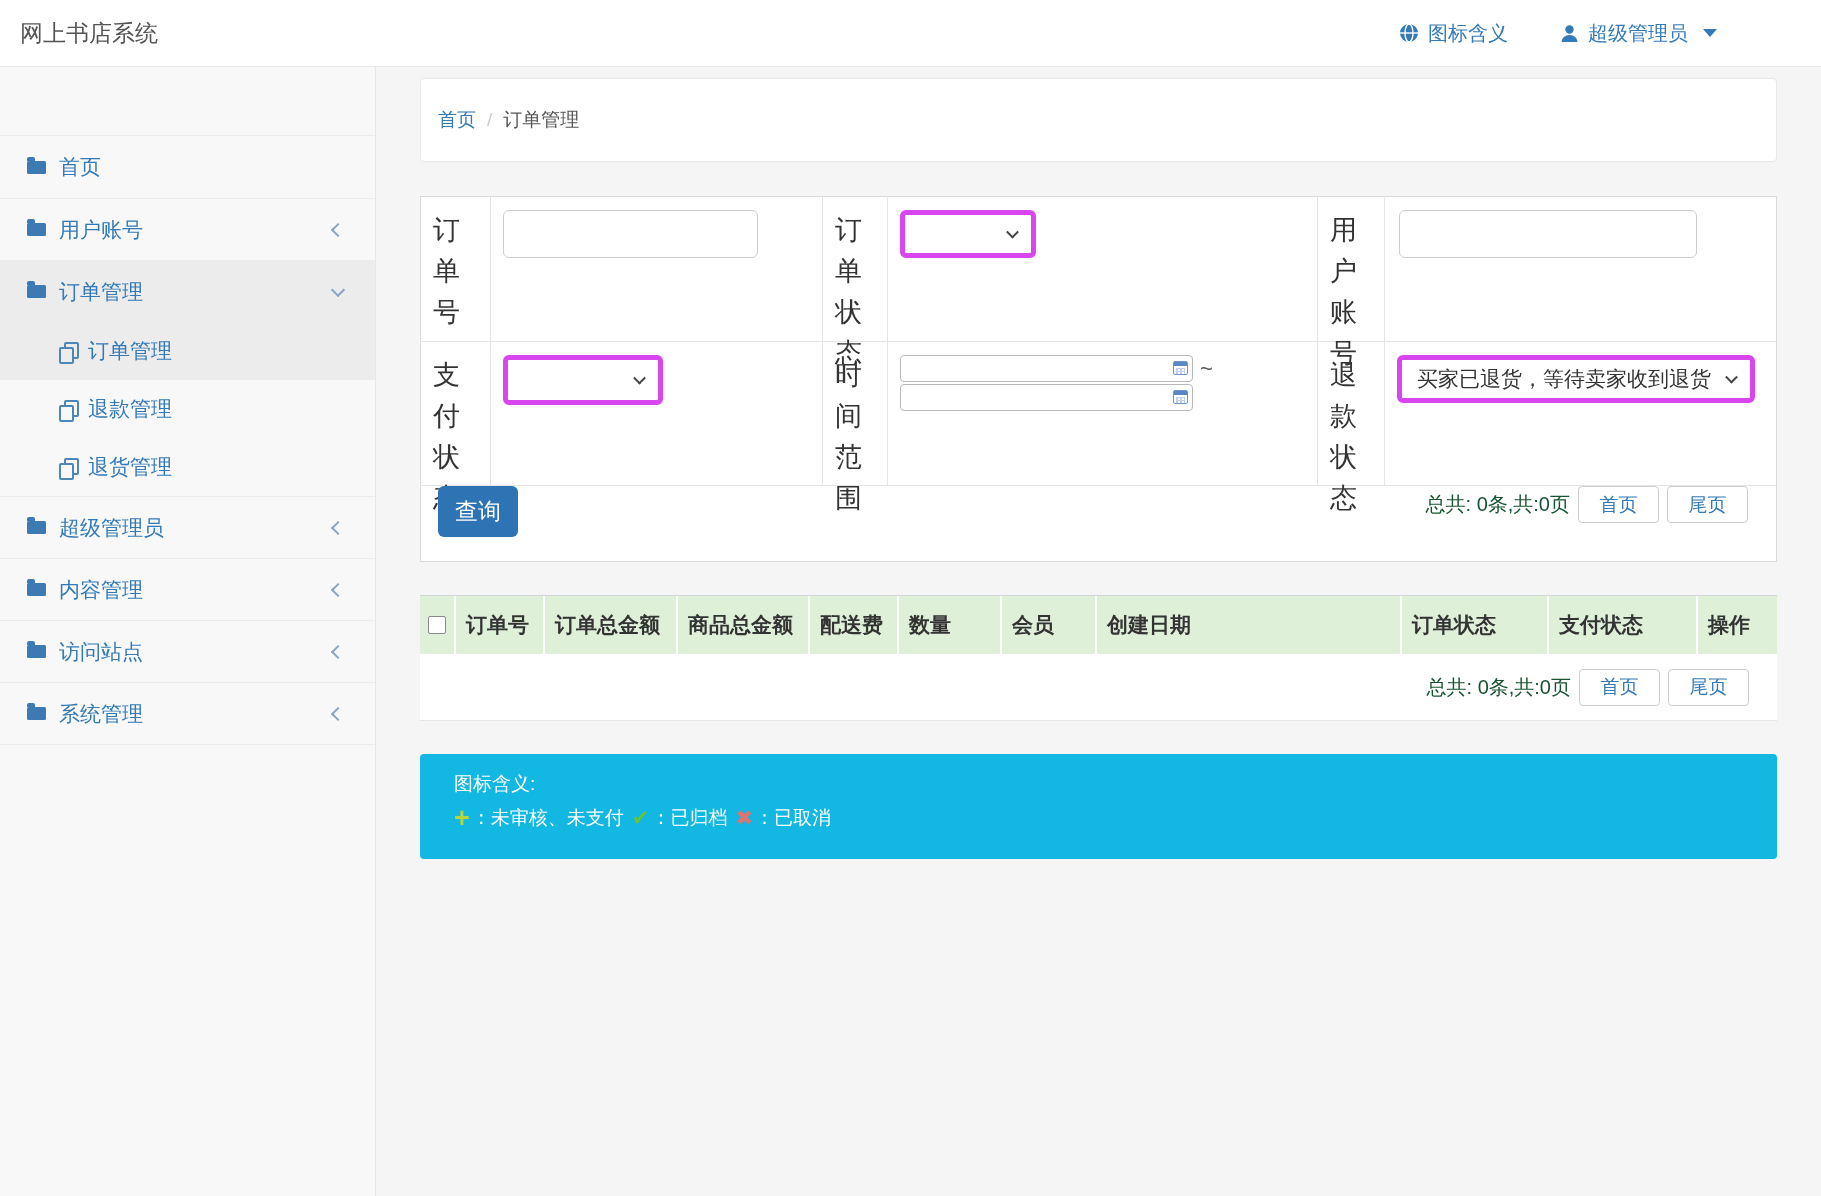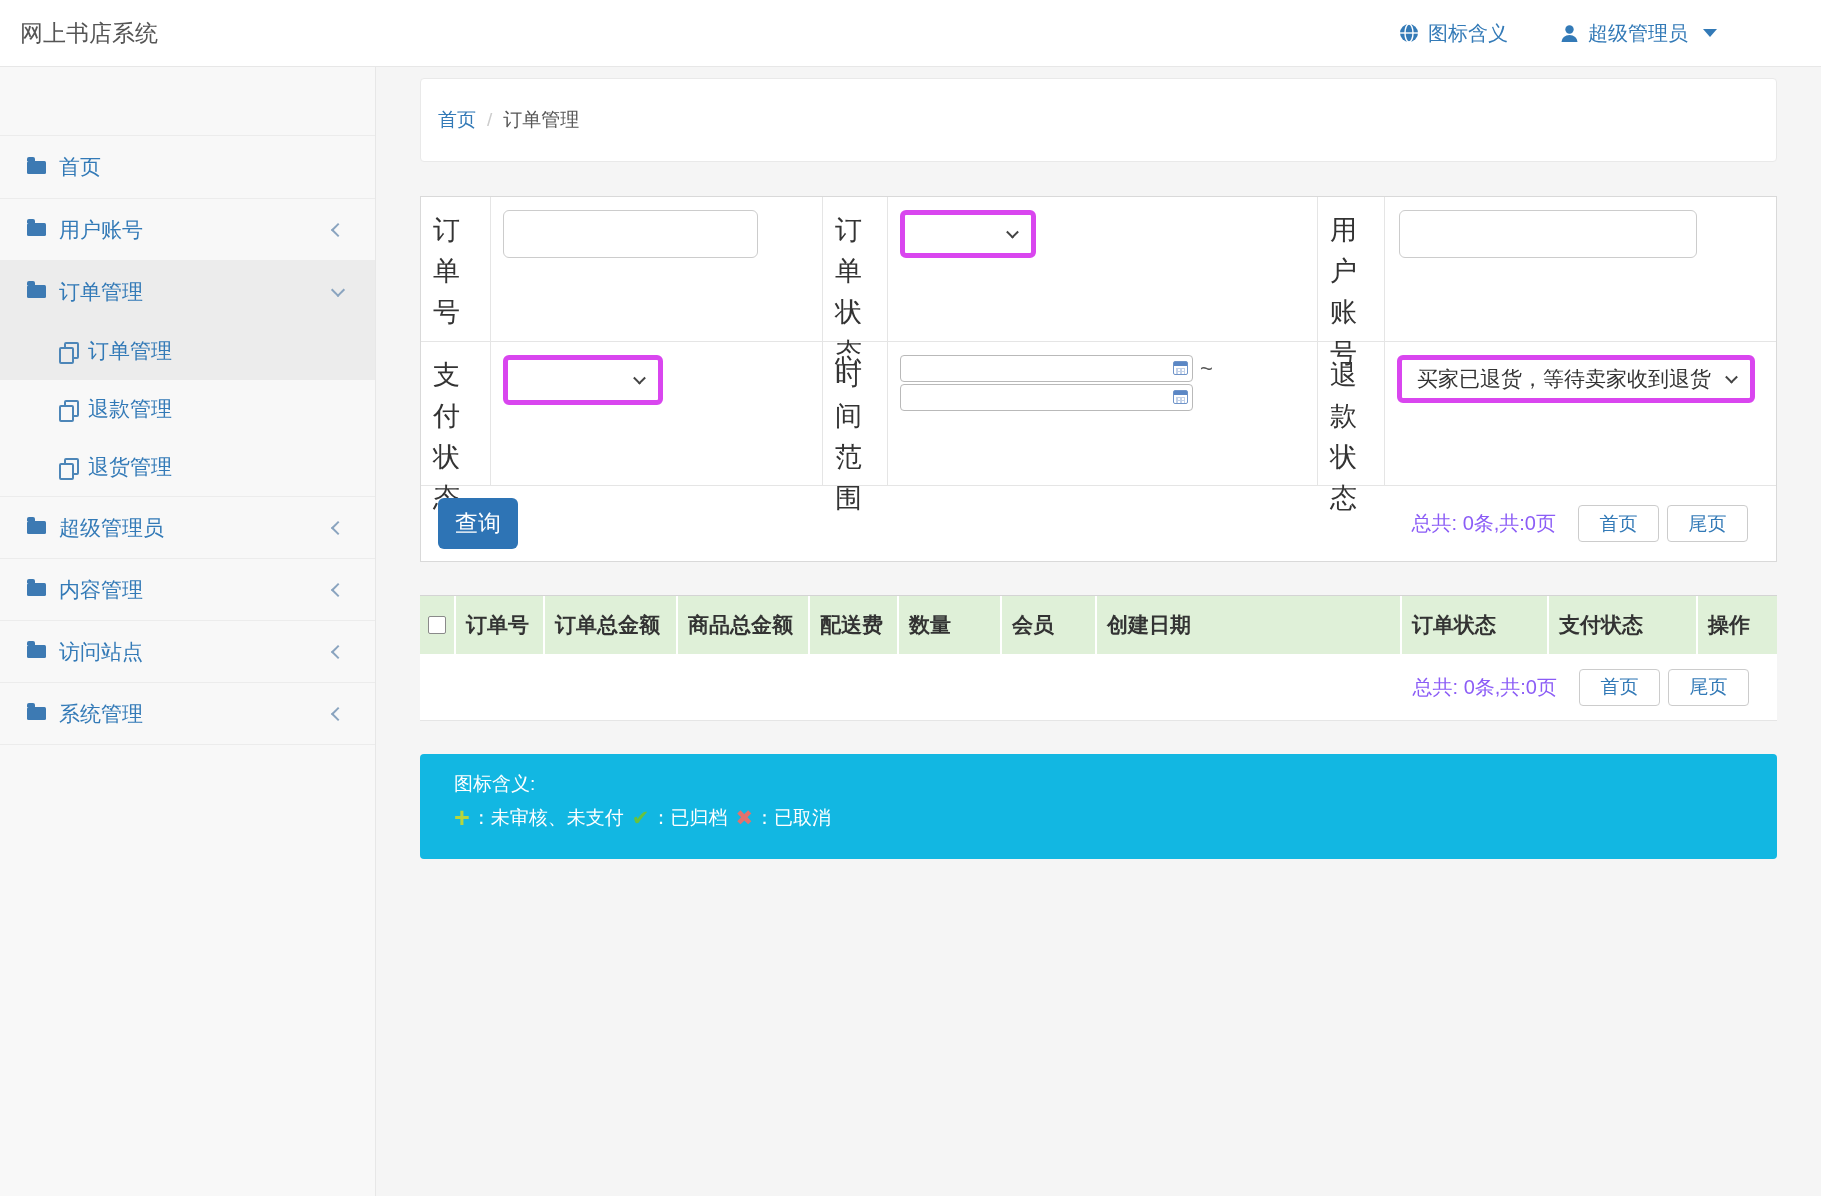--- a/index.html
+++ b/index.html
@@ -64,25 +64,25 @@
 
   .date-row { display: flex; align-items: center; }
   .date-wrap { position: relative; width: 293px; }
   .date-input { width: 293px; height: 27px; border: 1px solid #b9b9b9; border-radius: 4px; background: #fff; padding: 0 24px 0 8px; font-size: 15px; outline: none; display: block; }
   .date-row + .date-row { margin-top: 2px; }
   .cal-icon { position: absolute; right: 5px; top: 6px; width: 15px; height: 14px; border: 1px solid #6f94c9; border-radius: 2px; background: linear-gradient(#5b87c5 0 4px, #fff 4px); cursor: pointer; }
   .cal-icon::after { content: ""; position: absolute; left: 2px; right: 2px; top: 6px; height: 6px;
        background-image: repeating-linear-gradient(to right, #c2d1e8 0 2px, transparent 2px 4px), repeating-linear-gradient(to bottom, #c2d1e8 0 1px, transparent 1px 3px); }
   .tilde { font-size: 22px; color: #555; margin-left: 7px; }
 
-  .action-band { height: 76px; border-top: 1px solid #e5e5e5; display: flex; align-items: center; justify-content: space-between; padding: 0 28px 0 17px; }
+  .action-band { height: 76px; border-top: 1px solid #e5e5e5; display: flex; align-items: flex-start; justify-content: space-between; padding: 0 28px 0 17px; }
   .search-btn { width: 80px; height: 51px; background: #2e74b5; color: #fff; font-size: 23px; border: none; border-radius: 6px; cursor: pointer; font-family: inherit; }
 
   .pager { display: flex; align-items: center; }
-  .pager-summary { font-size: 20px; color: #8b5cf6; margin-right: 14px; }
+  .pager-summary { font-size: 20px; color: #14532d; }
   .page-btn { width: 81px; height: 37px; background: #fff; border: 1px solid #ccc; border-radius: 4px; color: #337ab7; font-size: 19px; cursor: pointer; font-family: inherit; margin-left: 8px; }
 
   
   .table-card { margin-top: 33px; }
   .thead { display: grid; grid-template-columns: 36px 89px 133px 132px 89px 103px 95px 305px 147px 149px 1fr; height: 59px; border-top: 1px solid #d4d4d4; }
   .th { background: #dff0d8; border-right: 2px solid #fff; display: flex; align-items: center; padding-left: 10px; font-size: 21px; font-weight: bold; color: #333; overflow: hidden; white-space: nowrap; }
   .th.last { border-right: none; font-family: Liberation Mono, monospace; }
   .th-check { justify-content: center; padding-left: 0; }
   .checkbox { appearance: none; -webkit-appearance: none; width: 18px; height: 18px; border: 1px solid #8a8a8a; border-radius: 2px; background: #fff; cursor: pointer; }
   .tbody-band { height: 67px; background: #fff; border-bottom: 1px solid #e5e5e5; display: flex; align-items: center; justify-content: flex-end; padding-right: 28px; }

